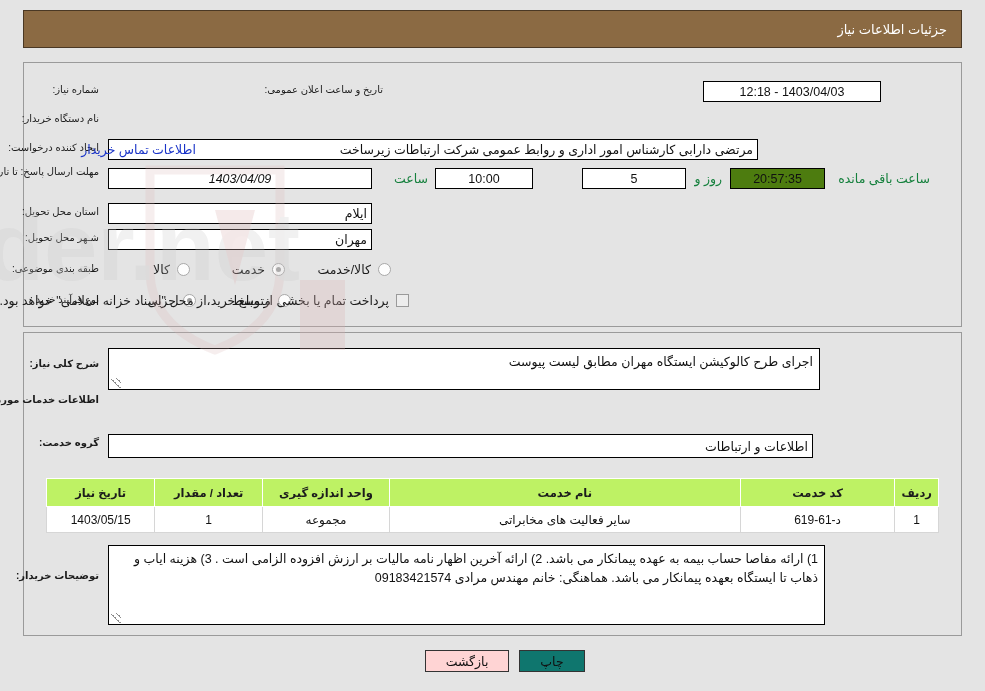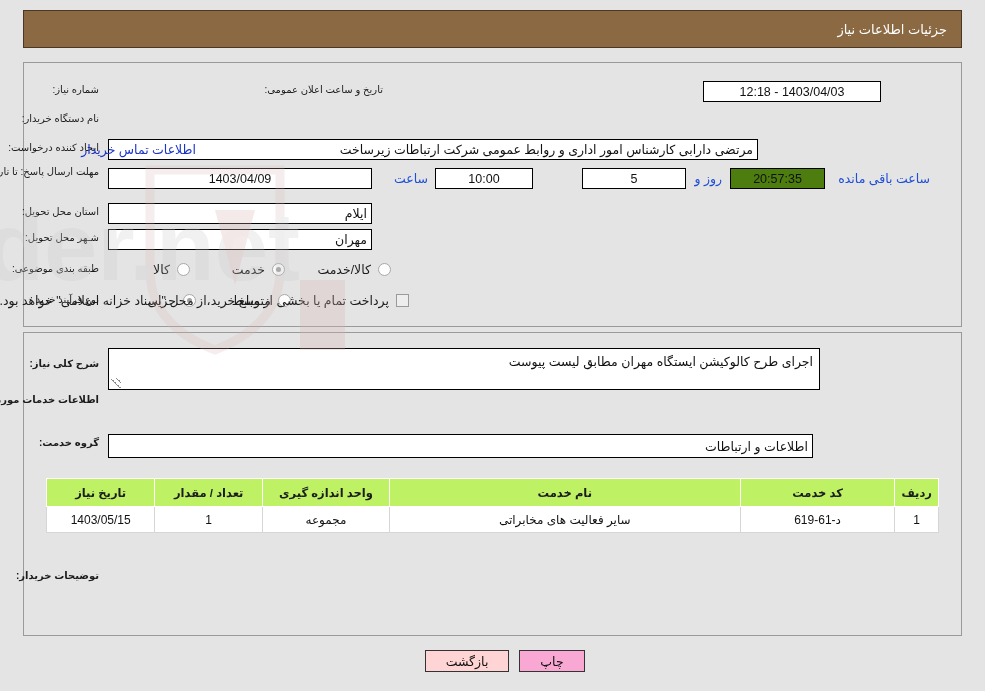--- a/index.html
+++ b/index.html
@@ -76,21 +76,21 @@
   .linktext {
     position: absolute;
     font-size: 12.5px;
     color: #1a34c8;
     white-space: nowrap;
     cursor: pointer;
   }
   .plaintext {
     position: absolute;
     font-size: 12.5px;
-    color: #1d4ed8;
+    color: #15803d;
     white-space: nowrap;
   }
 
   
   .radio-wrap {
     position: absolute;
     display: flex;
     align-items: center;
     gap: 7px;
     font-size: 12.5px;
@@ -187,21 +187,21 @@
     box-sizing: border-box;
     font-size: 12.5px;
     color: #111111;
     display: flex;
     align-items: center;
     justify-content: center;
     cursor: pointer;
     font-family: "Liberation Sans", "DejaVu Sans", sans-serif;
   }
   #btn-back  { background: #ffd4d4; left: 425px; top: 650px; width: 84px; }
-  #btn-print { background: #f9a8d4; left: 519px; top: 650px; width: 66px; }
+  #btn-print { background: #0f766e; left: 519px; top: 650px; width: 66px; }
 
   
   .watermark {
     position: absolute;
     left: 0; top: 150px;
     width: 985px; height: 250px;
     pointer-events: none;
     opacity: .30;
     z-index: 5;
   }
@@ -234,21 +234,21 @@
   <div class="lbl" style="right:602px; top:84px;">تاریخ و ساعت اعلان عمومی:</div>
   <div class="fld center" style="right:104px; top:81px; width:178px;margin-left:29px;">1403/04/03 - 12:18</div>
 
   <div class="lbl" style="right:886px; top:113px;">نام دستگاه خریدار:</div>
 
   <div class="lbl" style="right:886px; top:142px;">ایجاد کننده درخواست:</div>
   <div class="fld right" style="right:227px; top:139px; width:650px;">مرتضی دارابی کارشناس امور اداری و روابط عمومی شرکت ارتباطات زیرساخت</div>
   <div class="linktext" style="right:789px; top:142px; transform:translateX(-0px); left:228px;">اطلاعات تماس خریدار</div>
 
   <div class="lbl" style="right:886px; top:165px; line-height:1.35;">مهلت ارسال پاسخ: تا تاریخ:</div>
-  <div class="fld center" style="right:613px; top:168px; width:264px;">1403/04/09</div>
+  <div class="fld center" style="right:613px; top:168px; width:264px;font-style:italic;">1403/04/09</div>
   <div class="plaintext" style="right:557px; top:171px;">ساعت</div>
   <div class="fld center" style="right:452px; top:168px; width:98px;">10:00</div>
   <div class="fld center" style="right:299px; top:168px; width:104px;">5</div>
   <div class="plaintext" style="right:263px; top:171px;">روز و</div>
   <div class="fld timer" style="right:160px; top:168px; width:95px;">20:57:35</div>
   <div class="plaintext" style="right:55px; top:171px;">ساعت باقی مانده</div>
 
   <div class="lbl" style="right:886px; top:206px;">استان محل تحویل:</div>
   <div class="fld right" style="right:613px; top:203px; width:264px;">ایلام</div>
 
@@ -310,17 +310,18 @@
         <td>د-61-619</td>
         <td>سایر فعالیت های مخابراتی</td>
         <td>مجموعه</td>
         <td>1</td>
         <td>1403/05/15</td>
       </tr>
     </tbody>
   </table>
 
   <div class="lbl bold" style="right:886px; top:570px;">توضیحات خریدار:</div>
+  <div class="tbox" style="right:160px; top:545px; width:717px; height:80px;">1) ارائه مفاصا حساب بیمه به عهده پیمانکار می باشد. 2) ارائه آخرین اظهار نامه مالیات بر ارزش افزوده  الزامی است . 3) هزینه ایاب و ذهاب تا ایستگاه بعهده پیمانکار می باشد. هماهنگی:  خانم مهندس مرادی 09183421574</div>
 
   <div class="btn" id="btn-back">بازگشت</div>
   <div class="btn" id="btn-print">چاپ</div>
 
 </div>
 
 </body></html>

